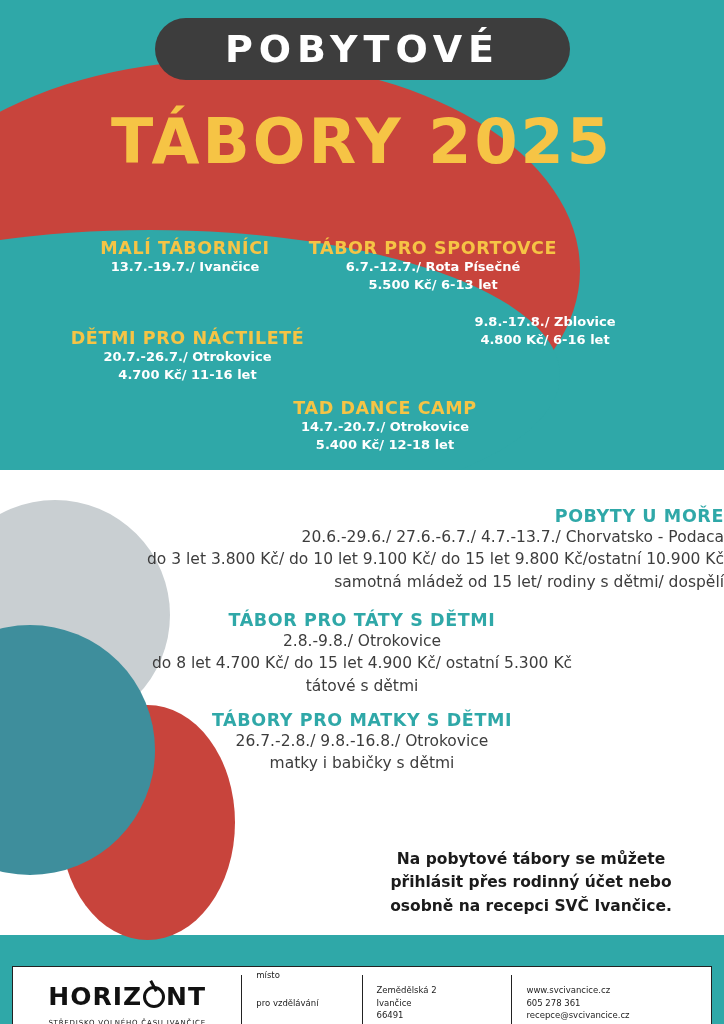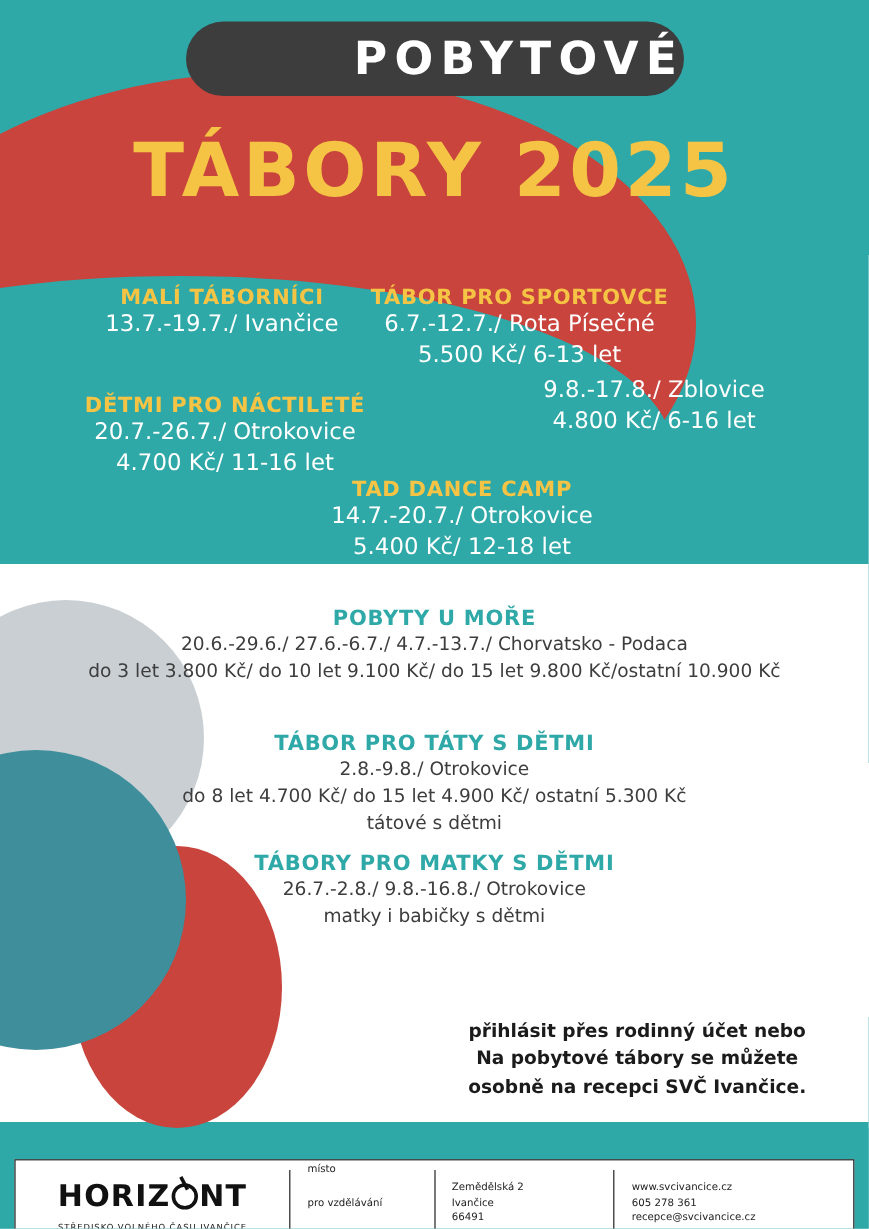--- a/index.html
+++ b/index.html
@@ -71,21 +71,21 @@
     z-index: 3;
   }
   
   .hdr-dark {
     position: absolute;
     left: 155px; top: 18px;
     width: 415px; height: 62px;
     background: #3d3d3d;
     border-radius: 31px;
     z-index: 6;
-    display: flex; align-items: center; justify-content: flex-end;
+    display: flex; align-items: center; justify-content: center;
   }
   .hdr-dark span {
     color: #ffffff;
     font-size: 38px;
     font-weight: bold;
     letter-spacing: 6px;
   }
   .hdr-title {
     position: absolute;
     left: 0; top: 105px;
@@ -105,23 +105,24 @@
   }
   .camp .camp-title {
     color: #f6c445;
     font-size: 17.5px;
     font-weight: bold;
     letter-spacing: 0.6px;
     white-space: nowrap;
   }
   .camp .camp-line {
     color: #ffffff;
-    font-size: 19px;
+    font-size: 13px;
     line-height: 1.35;
     white-space: nowrap;
+    font-weight: bold;
   }
   
   .wcamp {
     position: absolute;
     z-index: 7;
     text-align: center;
     width: 724px;
     left: 0;
   }
   .wcamp .camp-title {
@@ -242,42 +243,43 @@
     <div class="camp-line">9.8.-17.8./ Zblovice</div>
     <div class="camp-line">4.800 Kč/ 6-16 let</div>
   </div>
 
   <div class="camp" style="left:240px; top:398px; width:290px;">
     <div class="camp-title">TAD DANCE CAMP</div>
     <div class="camp-line">14.7.-20.7./ Otrokovice</div>
     <div class="camp-line">5.400 Kč/ 12-18 let</div>
   </div>
 
-  <div class="wcamp" style="top:506px;">
+  <div class="wcamp" style="top:506px;text-align:right;">
     <div class="camp-title">POBYTY U MOŘE</div>
     <div class="camp-line">20.6.-29.6./ 27.6.-6.7./ 4.7.-13.7./ Chorvatsko - Podaca</div>
     <div class="camp-line">do 3 let 3.800 Kč/ do 10 let 9.100 Kč/ do 15 let 9.800 Kč/ostatní 10.900 Kč</div>
+    <div class="camp-line">samotná mládež od 15 let/ rodiny s dětmi/ dospělí</div>
   </div>
 
   <div class="wcamp" style="top:610px;">
     <div class="camp-title">TÁBOR PRO TÁTY S DĚTMI</div>
     <div class="camp-line">2.8.-9.8./ Otrokovice</div>
     <div class="camp-line">do 8 let 4.700 Kč/ do 15 let 4.900 Kč/ ostatní 5.300 Kč</div>
     <div class="camp-line">tátové s dětmi</div>
   </div>
 
   <div class="wcamp" style="top:710px;">
     <div class="camp-title">TÁBORY PRO MATKY S DĚTMI</div>
     <div class="camp-line">26.7.-2.8./ 9.8.-16.8./ Otrokovice</div>
     <div class="camp-line">matky i babičky s dětmi</div>
   </div>
 
   <div class="note">
+    <div>Na pobytové tábory se můžete</div>
     <div>přihlásit přes rodinný účet nebo</div>
-    <div>Na pobytové tábory se můžete</div>
     <div>osobně na recepci SVČ Ivančice.</div>
   </div>
 
   <div class="footer">
     <div class="f-cell f-logo">
       <div class="logo-word">
         <span>HORIZ</span>
         <span class="logo-o"></span>
         <span>NT</span>
       </div>

